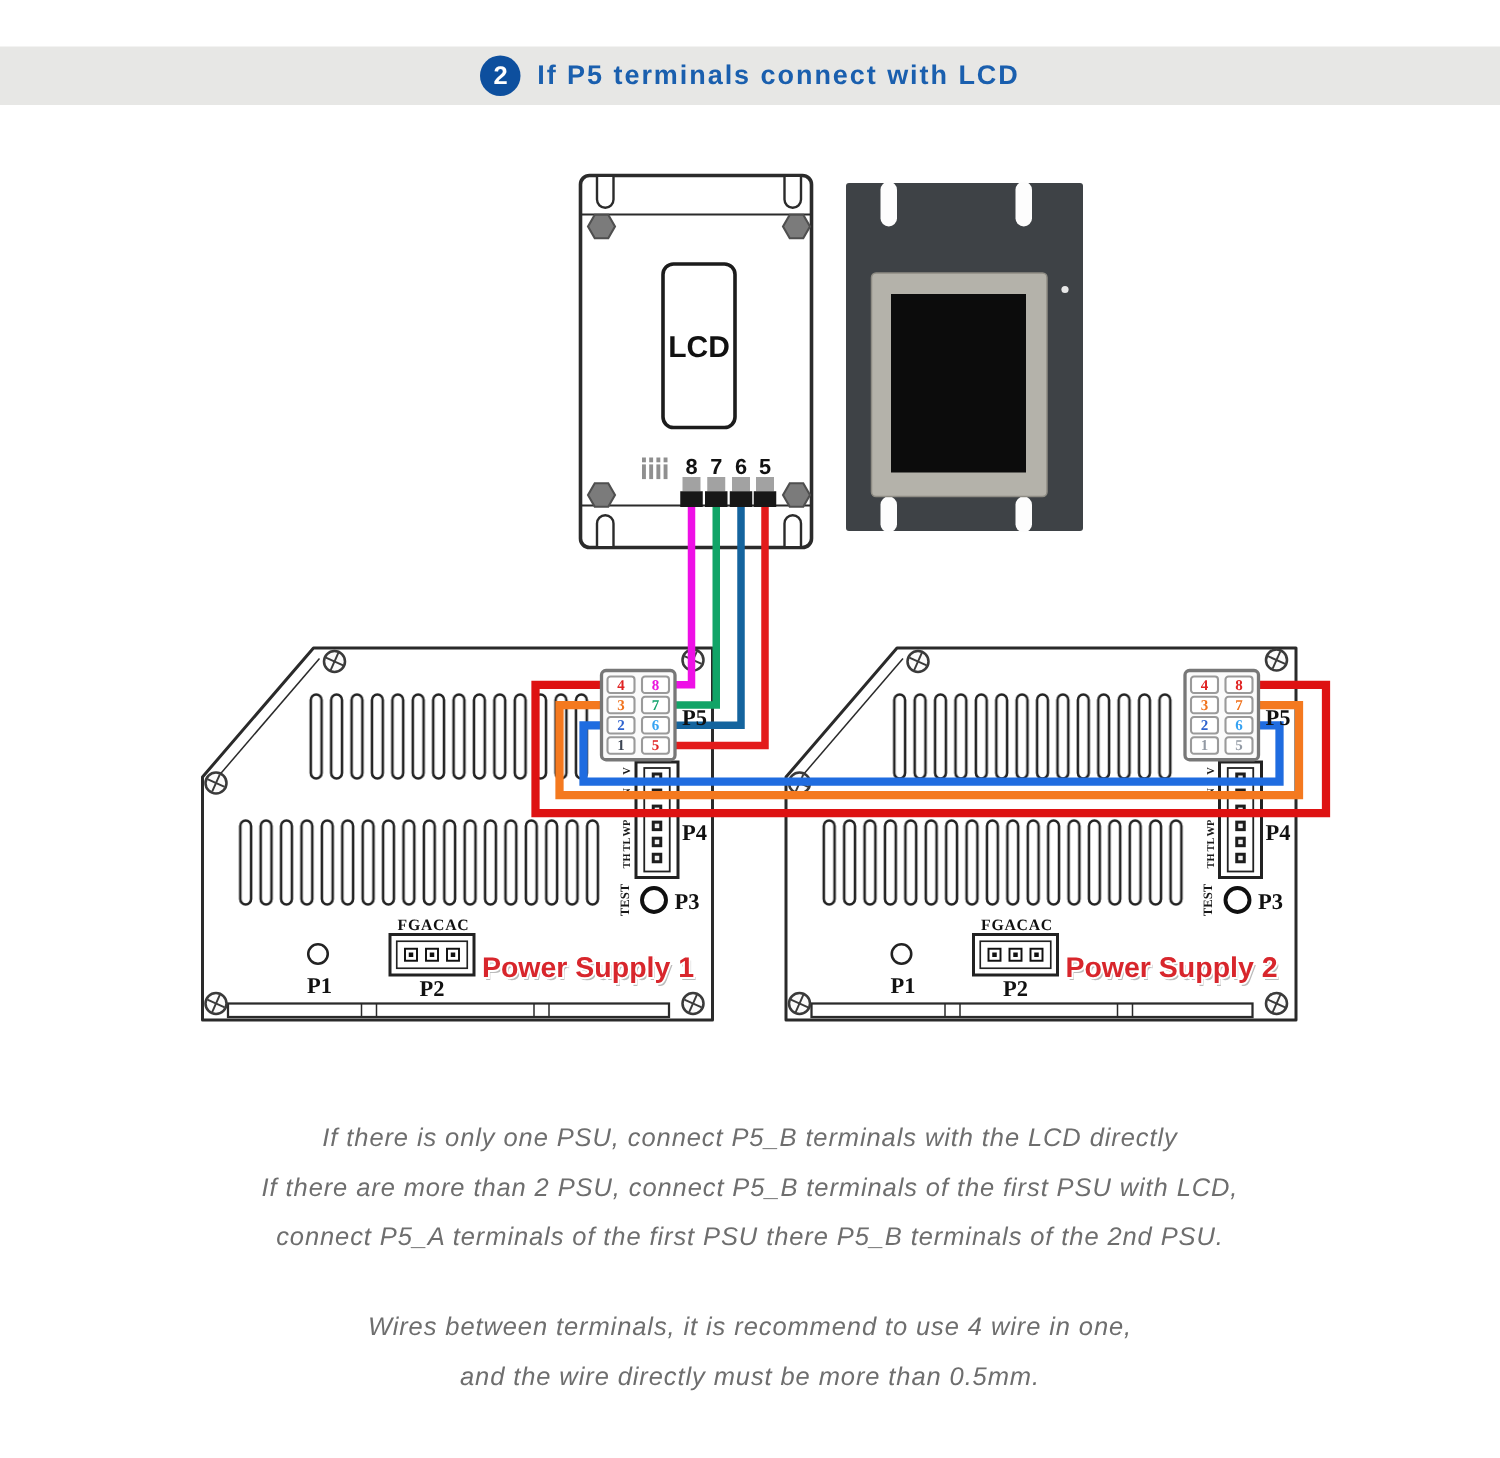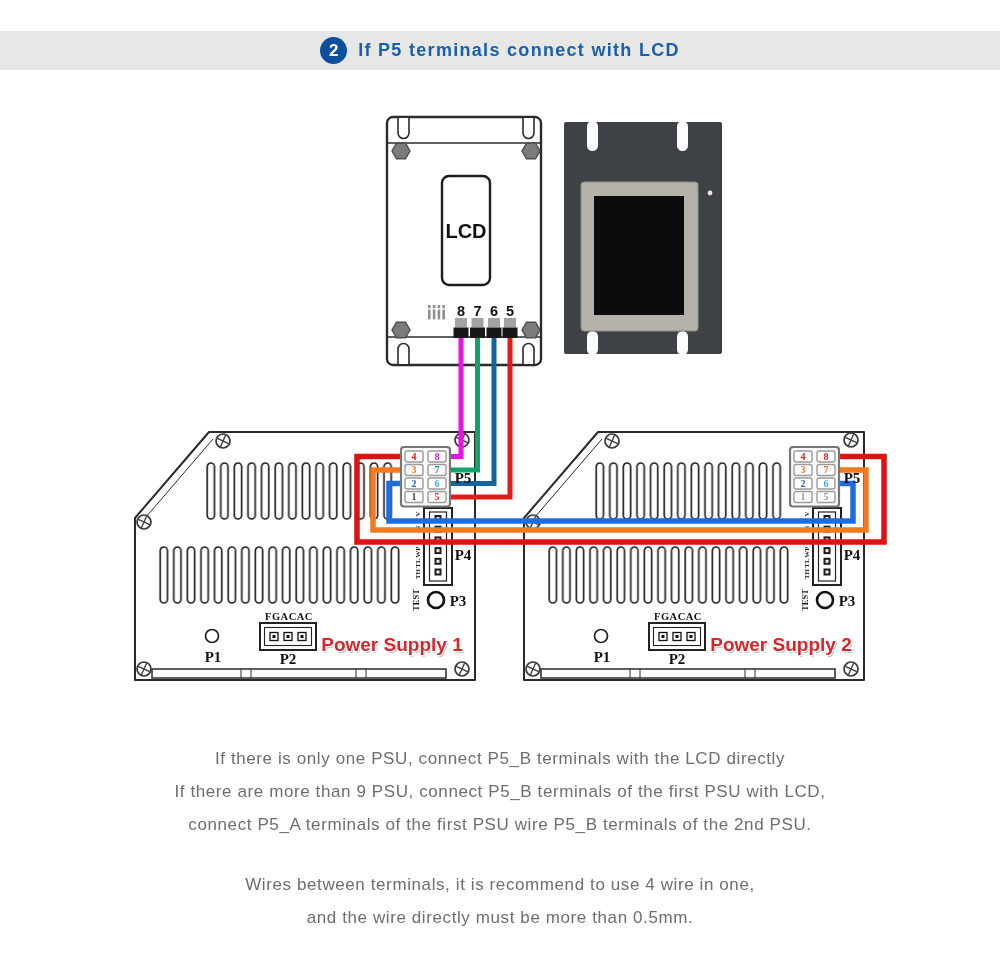--- a/index.html
+++ b/index.html
@@ -5,21 +5,21 @@
   html,body{margin:0;padding:0;background:#ffffff;}
   body{width:1000px;height:972px;font-family:"Liberation Sans",sans-serif;}
   .page{position:relative;width:1000px;height:972px;background:#fff;overflow:hidden;}
   .header-band{position:absolute;left:0;top:31px;width:1000px;height:39px;background:#e7e7e5;
     display:flex;align-items:center;justify-content:center;gap:11px;}
   .step-circle{width:27px;height:27px;border-radius:50%;background:#0d4f9e;color:#fff;
     font-weight:bold;font-size:17px;display:flex;align-items:center;justify-content:center;flex:0 0 auto;}
   .header-title{color:#1a5fae;font-size:18px;font-weight:bold;letter-spacing:1.3px;white-space:nowrap;}
   svg.diagram{position:absolute;left:0;top:70px;}
   .notes{position:absolute;left:0;width:1000px;text-align:center;color:#6e6e6e;
-    font-size:17px;letter-spacing:0.6px;}
+    font-size:17px;letter-spacing:0.6px;font-style:italic;}
   .notes .line{height:33px;line-height:33px;white-space:nowrap;}
   .para1{top:742px;}
   .para2{top:868px;text-align:center;}
   svg text{font-family:"Liberation Serif",serif;}
   svg text.sans{font-family:"Liberation Sans",sans-serif;}
 </style>
 </head>
 <body>
 
 <div class="page">
@@ -280,21 +280,21 @@
       <use href="#cell" x="794" y="491.5"></use>
         <text x="803" y="500.3" fill="#939aa4">1</text>
       <use href="#cell" x="817" y="491.5"></use>
         <text x="826" y="500.3" fill="#939aa4">5</text>
       <text x="852" y="483" font-size="15" fill="#111">P5</text>
     </g>
   </svg>
 
   <div class="notes para1" style="top:742px;">
     <div class="line">If there is only one PSU, connect P5_B terminals with the LCD directly</div>
-    <div class="line">If there are more than 9 PSU, connect P5_B terminals of the first PSU with LCD,</div>
-    <div class="line">connect P5_A terminals of the first PSU wire P5_B terminals of the 2nd PSU.</div>
+    <div class="line">If there are more than 2 PSU, connect P5_B terminals of the first PSU with LCD,</div>
+    <div class="line">connect P5_A terminals of the first PSU there P5_B terminals of the 2nd PSU.</div>
   </div>
   <div class="notes para2" style="top:868px;">
     <div class="line">Wires between terminals, it is recommend to use 4 wire in one,</div>
     <div class="line">and the wire directly must be more than 0.5mm.</div>
   </div>
 
 </div>
 
 </body></html>

